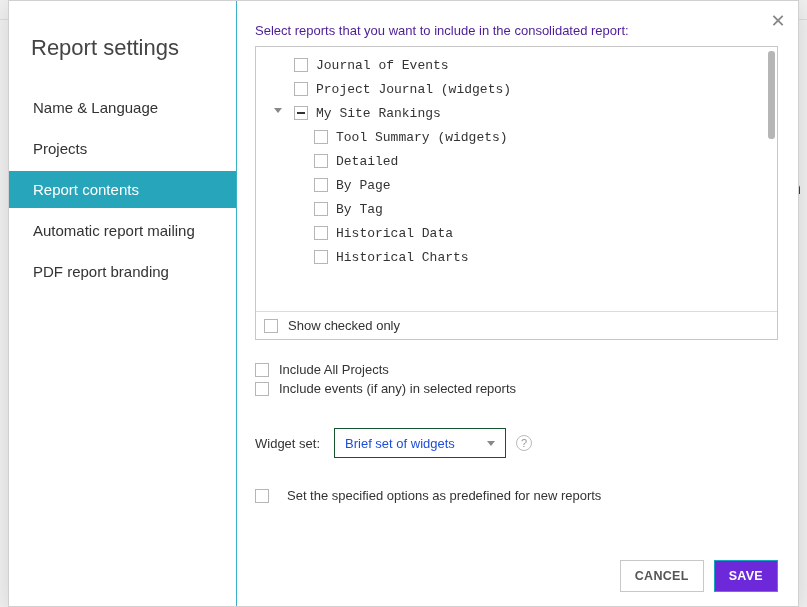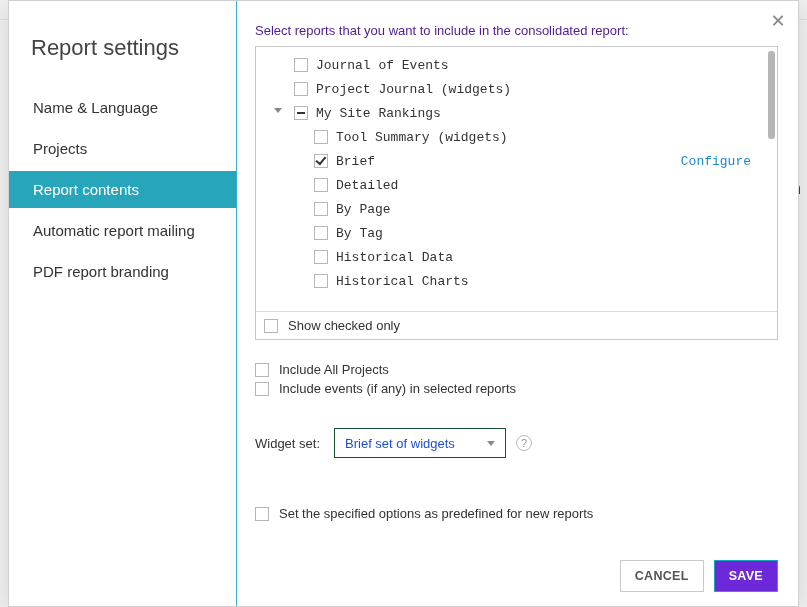--- a/index.html
+++ b/index.html
@@ -89,21 +89,21 @@
   .select {
     border:1px solid #14532d; height:30px; width:172px; display:flex; align-items:center;
     padding:0 10px; color:#1d4ed8; justify-content:space-between; cursor:pointer;
   }
   .select .caret { width:0;height:0;border-left:4px solid transparent;border-right:4px solid transparent;border-top:5px solid #888;}
   .help-icon {
     width:16px;height:16px;border:1px solid #bbb;border-radius:50%;
     display:inline-flex;align-items:center;justify-content:center;
     font-size:11px;color:#999;margin-left:10px;cursor:default;
   }
-  .predef-row { display:flex; align-items:center; margin-top:48px; font-size:13px;}
+  .predef-row { display:flex; align-items:center; margin-top:30px; font-size:13px;gap:8px;}
   .predef-row .chk { width:14px;height:14px;border:1px solid #b6b6b6;margin-right:10px;}
   .footer {
     margin-top:auto; display:flex; justify-content:flex-end; gap:10px; padding-top:16px;
   }
   .btn {
     height:32px; padding:0 14px; font-size:12.5px; font-weight:600;
     border:1px solid #c8c8c8; background:#fff; color:#555; cursor:pointer;
     display:inline-flex; align-items:center; letter-spacing:.3px;
   }
   .btn.primary { background:#6d28d9; border-color:#1aa3bd; color:#fff;}
@@ -148,25 +148,20 @@
               <span class="toggler"></span>
               <span class="chk partial"></span>
               <span class="label">My Site Rankings</span>
             </div>
 
             <div class="tree-row indent-1">
               <span class="chk"></span>
               <span class="label">Tool Summary (widgets)</span>
             </div>
             <div class="tree-row indent-1">
-              <span class="chk checked"></span>
-              <span class="label">Brief</span>
-              <span class="configure-link">Configure</span>
-            </div>
-            <div class="tree-row indent-1">
               <span class="chk"></span>
               <span class="label">Detailed</span>
             </div>
             <div class="tree-row indent-1">
               <span class="chk"></span>
               <span class="label">By Page</span>
             </div>
             <div class="tree-row indent-1">
               <span class="chk"></span>
               <span class="label">By Tag</span>

